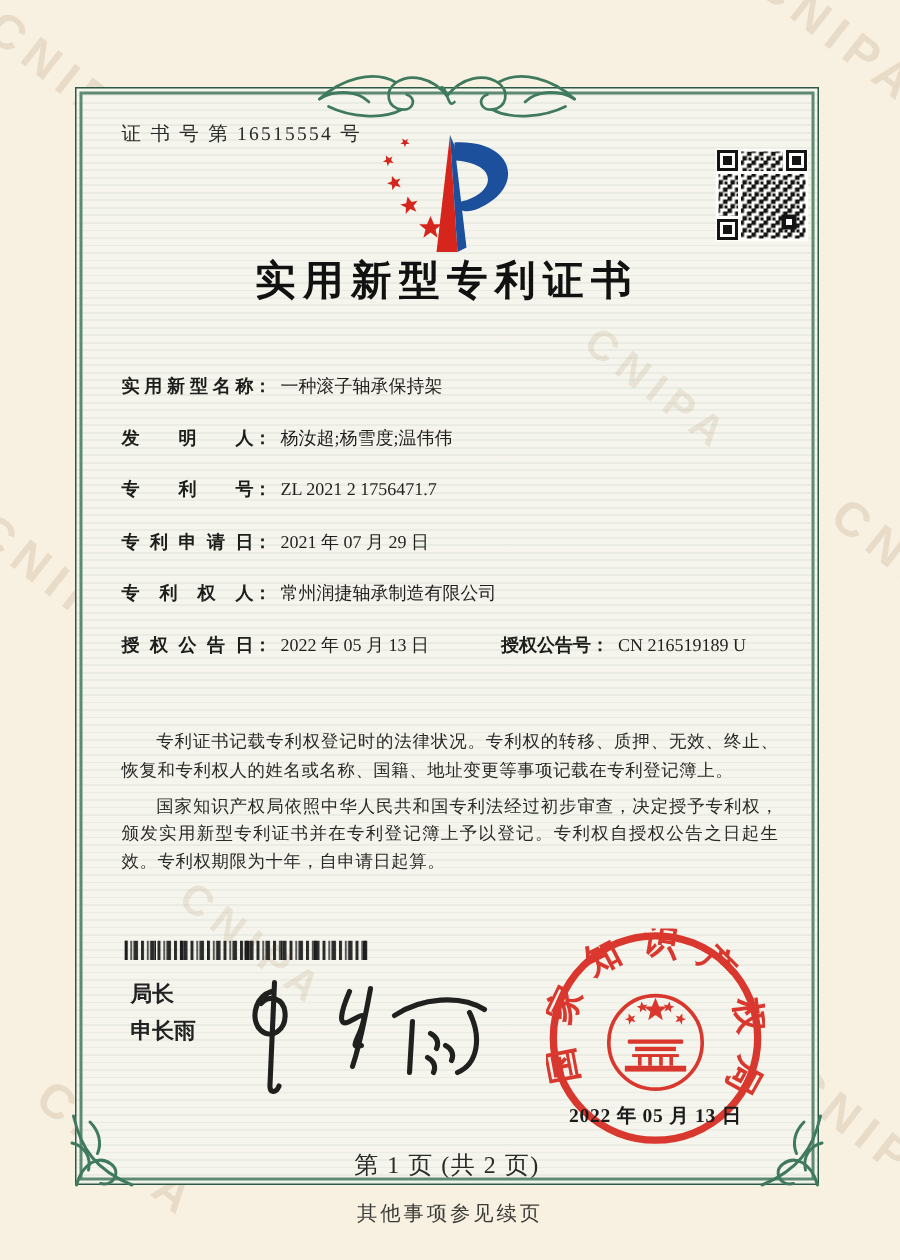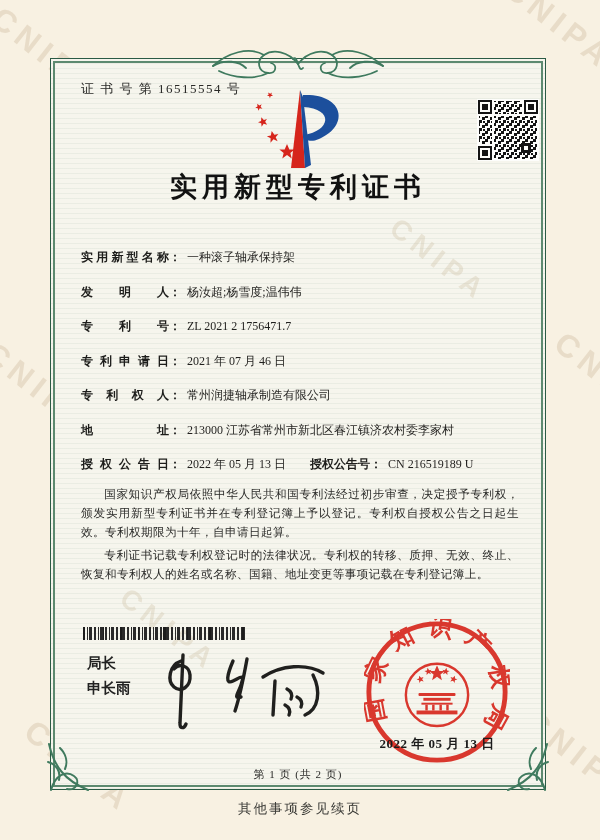--- a/index.html
+++ b/index.html
@@ -51,21 +51,21 @@
 
   .fields{position:absolute;left:30px;top:188px;right:26px;font-size:12px;}
   .frow{margin-bottom:13.5px;line-height:21px;white-space:nowrap;}
   .flabel{
     display:inline-block;width:88px;
     text-align:justify;text-align-last:justify;
     font-weight:600;vertical-align:top;
   }
   .fcolon{font-weight:600;margin-right:6px;}
   .fvalue{font-weight:500;color:#201f1d;}
-  .grant2{margin-left:24px;}
+  .grant2{margin-left:48px;}
   .flabel2{font-weight:600;}
 
   .paras{
     position:absolute;left:30px;top:427px;width:438px;
     font-size:11.6px;line-height:1.62;letter-spacing:0.4px;
     text-align:justify;color:#2a2a28;
   }
   .paras p{margin:0 0 5px 0;text-indent:2em;}
 
   .barcode{position:absolute;left:32px;top:568px;}
@@ -78,21 +78,21 @@
   .signature{position:absolute;left:96px;top:590px;z-index:2;}
 
   .seal{position:absolute;left:313px;top:560px;z-index:2;}
   .seal-date{
     position:absolute;left:300px;top:676px;width:172px;text-align:center;
     font-size:13px;font-weight:700;color:#1b1b1b;z-index:3;letter-spacing:0.5px;
   }
 
   .page-info{
     position:absolute;left:0;top:708px;width:100%;text-align:center;
-    font-size:11px;letter-spacing:1px;color:#2a2a28;
+    font-size:16px;letter-spacing:1px;color:#2a2a28;
   }
   .footer-note{
     position:absolute;left:0;top:800px;width:100%;text-align:center;
     font-size:13.5px;letter-spacing:2px;color:#3a3a36;
   }
 </style>
 </head>
 <body>
 
 <svg width="0" height="0" style="position:absolute" aria-hidden="true">
@@ -203,36 +203,33 @@
       <div class="frow">
         <span class="flabel">实用新型名称</span><span class="fcolon">：</span><span class="fvalue">一种滚子轴承保持架</span>
       </div>
       <div class="frow">
         <span class="flabel">发明人</span><span class="fcolon">：</span><span class="fvalue">杨汝超;杨雪度;温伟伟</span>
       </div>
       <div class="frow">
         <span class="flabel">专利号</span><span class="fcolon">：</span><span class="fvalue">ZL 2021 2 1756471.7</span>
       </div>
       <div class="frow">
-        <span class="flabel">专利申请日</span><span class="fcolon">：</span><span class="fvalue">2021 年 07 月 46 日</span>
+        <span class="flabel">专利申请日</span><span class="fcolon">：</span><span class="fvalue">2021 年 07 月 29 日</span>
       </div>
       <div class="frow">
         <span class="flabel">专利权人</span><span class="fcolon">：</span><span class="fvalue">常州润捷轴承制造有限公司</span>
       </div>
       <div class="frow">
-        <span class="flabel">地址</span><span class="fcolon">：</span><span class="fvalue">213000 江苏省常州市新北区春江镇济农村委李家村</span>
-      </div>
-      <div class="frow">
         <span class="flabel">授权公告日</span><span class="fcolon">：</span><span class="fvalue">2022 年 05 月 13 日</span><span class="grant2"><span class="flabel2">授权公告号</span><span class="fcolon">：</span><span class="fvalue">CN 216519189 U</span></span>
       </div>
     </div>
 
     <div class="paras">
+      <p>专利证书记载专利权登记时的法律状况。专利权的转移、质押、无效、终止、恢复和专利权人的姓名或名称、国籍、地址变更等事项记载在专利登记簿上。</p>
       <p>国家知识产权局依照中华人民共和国专利法经过初步审查，决定授予专利权，颁发实用新型专利证书并在专利登记簿上予以登记。专利权自授权公告之日起生效。专利权期限为十年，自申请日起算。</p>
-      <p>专利证书记载专利权登记时的法律状况。专利权的转移、质押、无效、终止、恢复和专利权人的姓名或名称、国籍、地址变更等事项记载在专利登记簿上。</p>
     </div>
 
     <svg class="barcode" width="162" height="13" viewBox="0 0 162 13">
       <defs>
         <pattern id="bc" width="11" height="13" patternUnits="userSpaceOnUse">
           <rect x="0" width="2" height="13" fill="#2a2a2a"></rect>
           <rect x="4" width="1" height="13" fill="#2a2a2a"></rect>
           <rect x="6" width="3" height="13" fill="#2a2a2a"></rect>
         </pattern>
       </defs>

